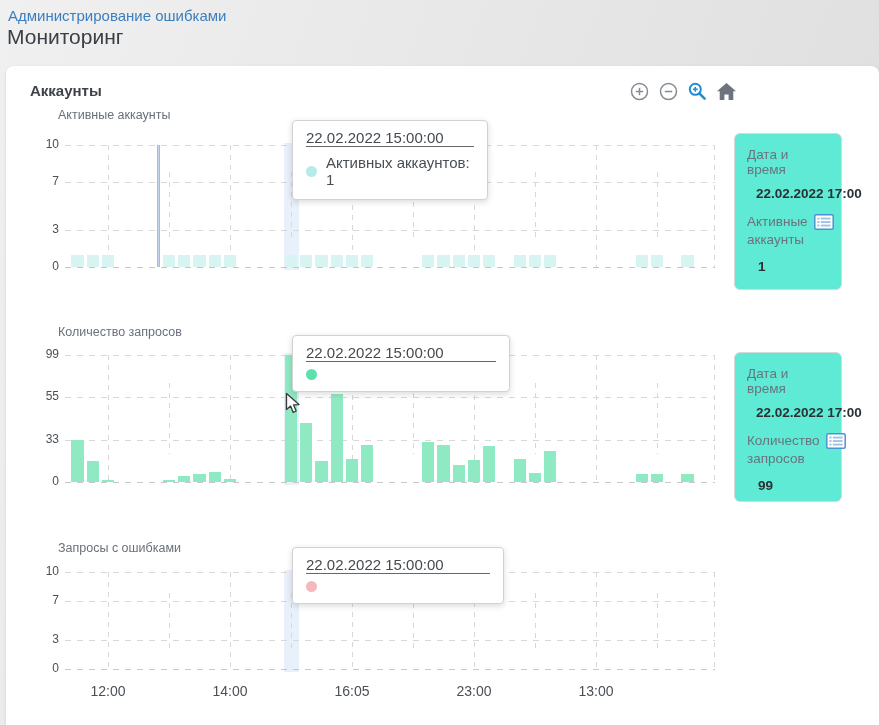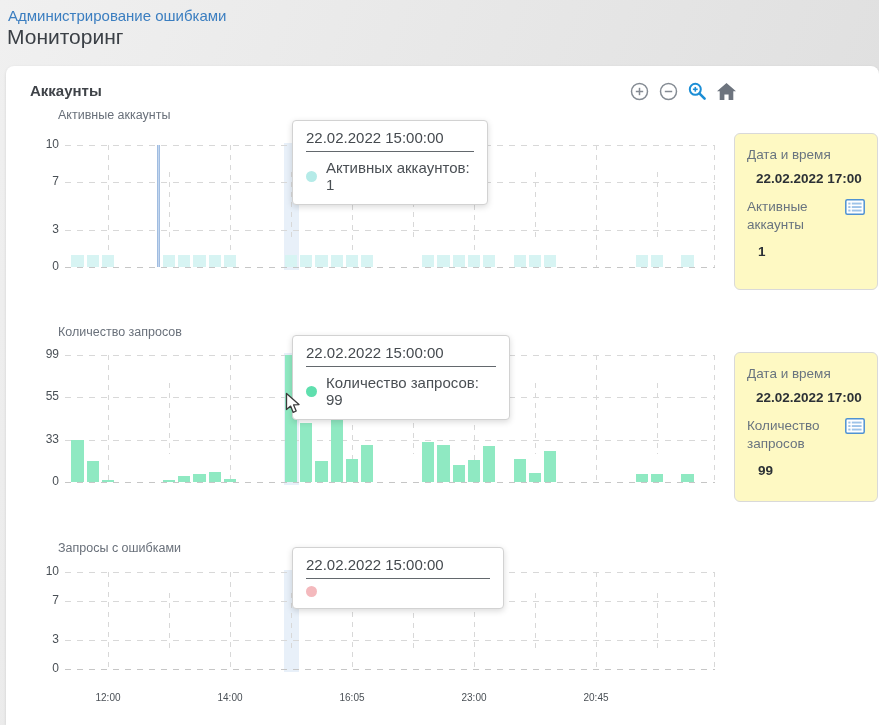--- a/index.html
+++ b/index.html
@@ -28,30 +28,30 @@
     background:repeating-linear-gradient(to right,#d8d8d8 0 6px,transparent 6px 12px); }
   .hgrid.base { background:repeating-linear-gradient(to right,#c6c6c6 0 6px,transparent 6px 12px); }
   .vgrid { position:absolute; top:0; width:1px; z-index:1;
     background:repeating-linear-gradient(to bottom,#d8d8d8 0 5px,transparent 5px 10px); }
   .ylab { position:absolute; left:-44px; width:38px; text-align:right; font-size:12px; color:#4a5056; z-index:2; }
   .band { position:absolute; top:-2px; width:15px; background:#e8f0f9; z-index:0; }
   .bar  { position:absolute; bottom:0; width:12.4px; z-index:3; }
   .selline { position:absolute; top:0; width:3px; z-index:4;
     background:linear-gradient(to right,#8fb0da,#c3d6ee,#8fb0da); }
   #xlabels { position:absolute; left:59px; top:617px; width:650px; height:18px; }
-  .xlab { position:absolute; top:9px; width:42px; text-align:center; font-size:10px; color:#4a5056; }
+  .xlab { position:absolute; top:0; width:42px; text-align:center; font-size:14px; color:#4a5056; }
   .tooltip { position:absolute; background:#fff; border:1px solid #d2d2d2; border-radius:4px;
     box-shadow:0 2px 6px rgba(0,0,0,.15); padding:8px 13px 11px; z-index:10; }
   .tt1 { left:286px; top:54px;  width:196px; }
   .tt2 { left:286px; top:269px; width:218px; }
   .tt3 { left:286px; top:481px; width:212px; }
-  .tt-date { font-size:15px; color:#454a4f; padding-bottom:5px; border-bottom:1px solid #63686d; margin-bottom:7px; }
+  .tt-date { font-size:15px; color:#454a4f; border-bottom:1px solid #63686d; margin-bottom:7px; }
   .tt-row { display:flex; align-items:center; gap:9px; font-size:15px; color:#4a4f54; }
   .tt-dot { width:11px; height:11px; border-radius:50%; flex:0 0 auto; }
-  .panel { position:absolute; left:728px; width:144px; background:#fef9c3; border:1px solid #d9d9d9;
+  .panel { position:absolute; left:728px; width:108px; background:#5eead4; border:1px solid #d9d9d9;
     border-radius:6px; padding:13px 12px; font-size:13.5px; z-index:5; }
   .p1 { top:67px;  height:157px; }
   .p2 { top:286px; height:150px; }
   .p3 { top:499px; height:153px; }
   .pn-head { color:#69747f; margin-bottom:9px; }
   .pn-date { color:#2c3136; font-weight:bold; margin-left:9px; margin-bottom:12px; white-space:nowrap; }
   .pn-metric-row { display:flex; justify-content:space-between; align-items:flex-start; gap:6px; }
   .pn-metric { color:#69747f; width:78px; line-height:1.35; }
   .pn-icon { cursor:pointer; margin-top:1px; }
   .pn-value { font-weight:bold; color:#2c3136; margin-left:11px; margin-top:10px; }
@@ -217,21 +217,20 @@
       <div class="bar" style="left: 463.8px; height: 8.9798px; background: rgb(143, 233, 194);"></div>
       <div class="bar" style="left: 479.05px; height: 30.7879px; background: rgb(143, 233, 194);"></div>
       <div class="bar" style="left: 570.55px; height: 7.69697px; background: rgb(143, 233, 194);"></div>
       <div class="bar" style="left: 585.8px; height: 7.69697px; background: rgb(143, 233, 194);"></div>
       <div class="bar" style="left: 616.3px; height: 7.69697px; background: rgb(143, 233, 194);"></div>
     </div>
   <div class="tooltip tt2">
     <div class="tt-date">22.02.2022 15:00:00</div>
     <div class="tt-row">
         <span class="tt-dot" style="background: rgb(95, 223, 174);"></span>
-        <span>Количество запросов: 99</span>
       </div>
   </div>
   <div class="panel p2">
     <div class="pn-head">Дата и время</div>
     <div class="pn-date">22.02.2022 17:00</div>
     <div class="pn-metric-row">
       <span class="pn-metric">Количество запросов</span>
       <span class="pn-icon">
         <svg width="20" height="16" viewBox="0 0 20 16">
             <rect x="0.8" y="0.8" width="18.4" height="14.4" rx="1.5" fill="#fff" stroke="#4f92d2" stroke-width="1.5"></rect>
@@ -275,21 +274,21 @@
     <div class="tt-row">
         <span class="tt-dot" style="background: rgb(244, 185, 189);"></span>
       </div>
   </div>
 
   <div id="xlabels">
       <div class="xlab" style="left: 22px;">12:00</div>
       <div class="xlab" style="left: 144px;">14:00</div>
       <div class="xlab" style="left: 266px;">16:05</div>
       <div class="xlab" style="left: 388px;">23:00</div>
-      <div class="xlab" style="left: 510px;">20:45</div>
+      <div class="xlab" style="left: 510px;">13:00</div>
     </div>
 
   <span id="cursor">
     <svg width="17" height="23" viewBox="0 0 17 23">
         <path d="M1.5 1.5 L1.5 17.5 L5.6 14.1 L8.2 20.4 L11.2 19 L8.6 12.9 L14 12.6 Z" fill="#fdfdfd" stroke="#3a3a3a" stroke-width="1.3" stroke-linejoin="round"></path>
       </svg>
   </span>
 </div>
 
 </body></html>

